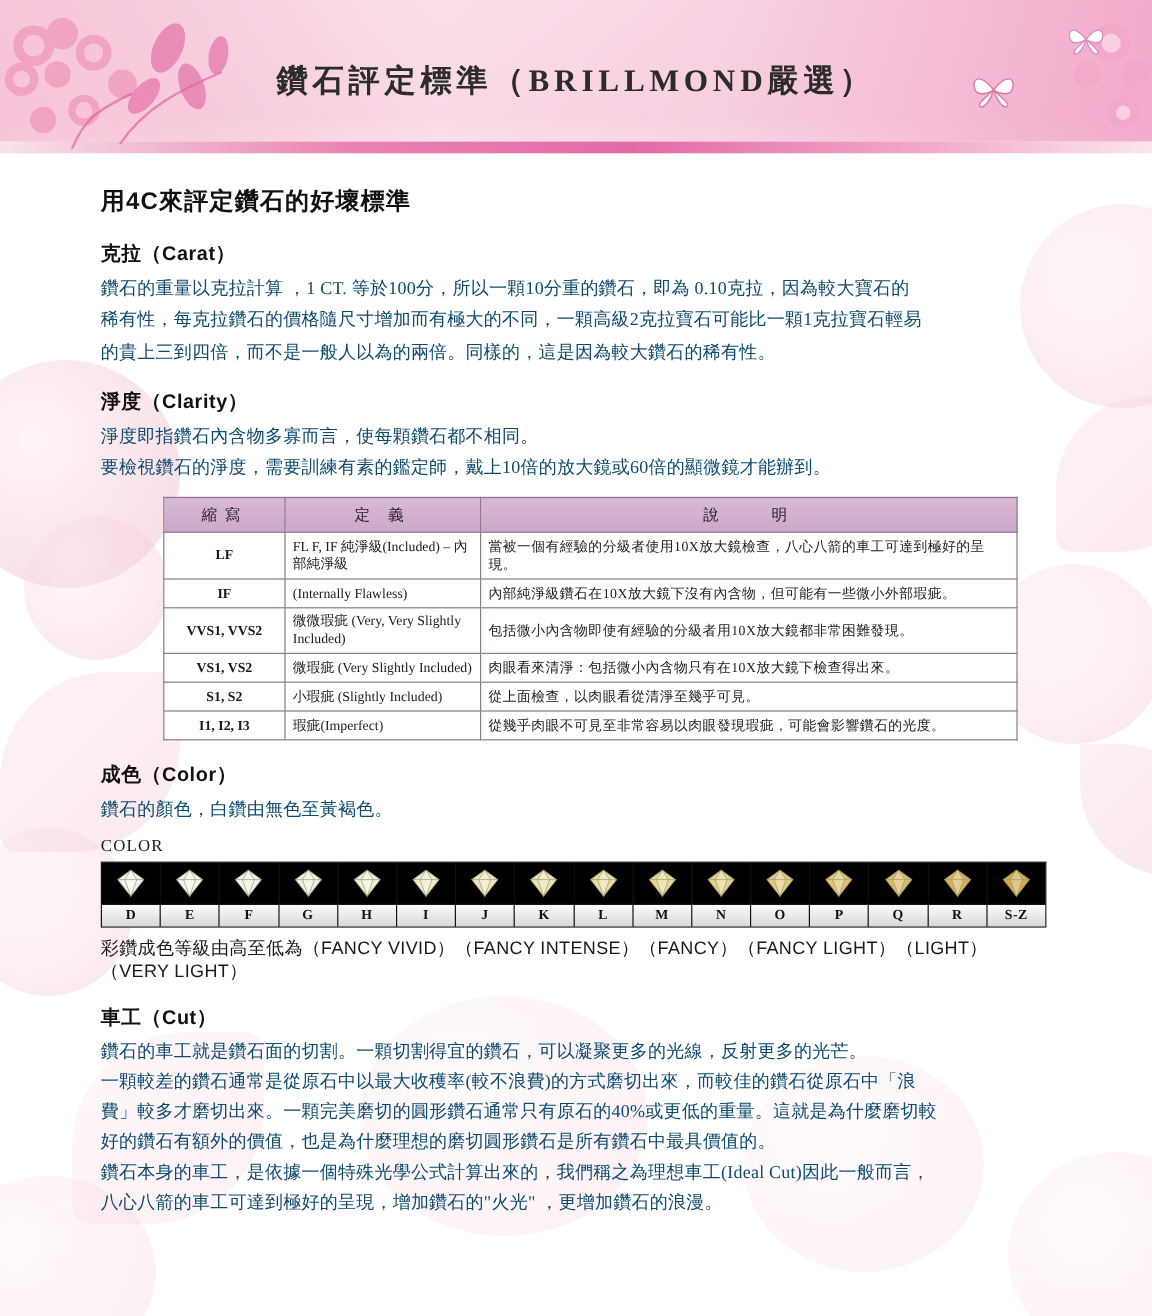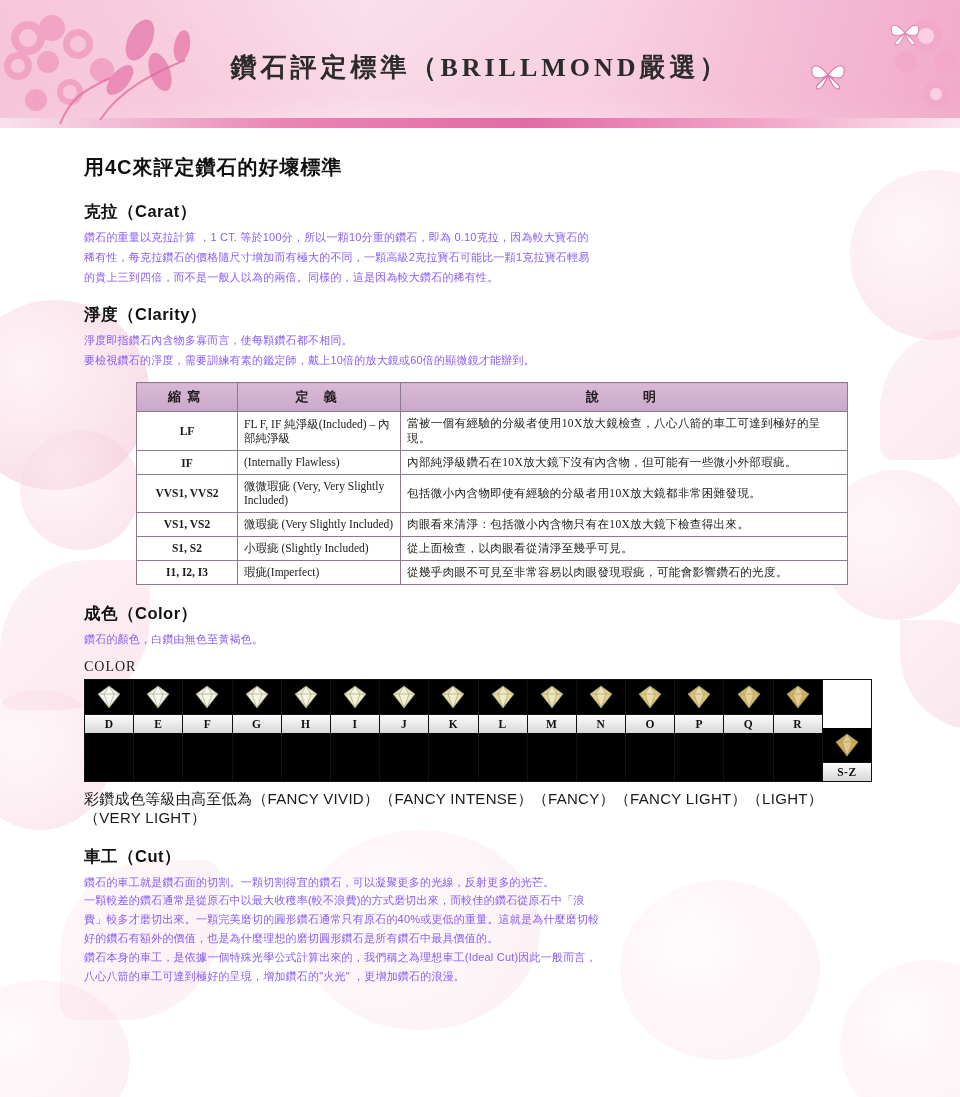--- a/index.html
+++ b/index.html
@@ -115,42 +115,43 @@
     letter-spacing: 1px;
   }
   .section-title {
     font-size: 16.5px;
     font-weight: 700;
     margin: 18px 0 6px 0;
     color: #111;
     letter-spacing: .5px;
   }
   p.body-text {
-    font-size: 11px;
+    font-size: 15px;
     line-height: 1.62;
     margin: 0 0 2px 0;
-    color: #8b5cf6;
+    color: #0c4a6e;
     letter-spacing: .2px;
+    font-family: Liberation Serif, serif;
   }
 
   
   .clarity-table-wrap {
     margin: 12px 0 6px 52px;
   }
   table.clarity {
     border-collapse: collapse;
     width: 712px;
     background: #fff;
     font-family: "Liberation Serif", "DejaVu Serif", serif;
   }
   table.clarity th {
     background: linear-gradient(180deg, #d9b9d6, #cba8cb);
     border: 1px solid #8c7a8c;
     font-size: 13px;
-    font-weight: 700;
+    font-weight: 400;
     letter-spacing: 6px;
     padding: 5px 4px;
     color: #201a20;
   }
   table.clarity td {
     border: 1px solid #8c7a8c;
     font-size: 11.5px;
     padding: 4px 6px;
     color: #1a1a1a;
     vertical-align: middle;
@@ -174,21 +175,21 @@
     box-sizing: border-box;
   }
   .color-cell {
     flex: 1 1 0;
     border-right: 1px solid #111;
     display: flex;
     flex-direction: column;
     align-items: stretch;
     background: #000;
   }
-  .color-cell:last-child { border-right: none; margin-top: 48px; }
+  .color-cell:last-child { border-right: none; }
   .gem {
     height: 34px;
     display: flex;
     align-items: center;
     justify-content: center;
     background: #000;
   }
   .gem svg { display: block; }
   .grade {
     height: 18px;

